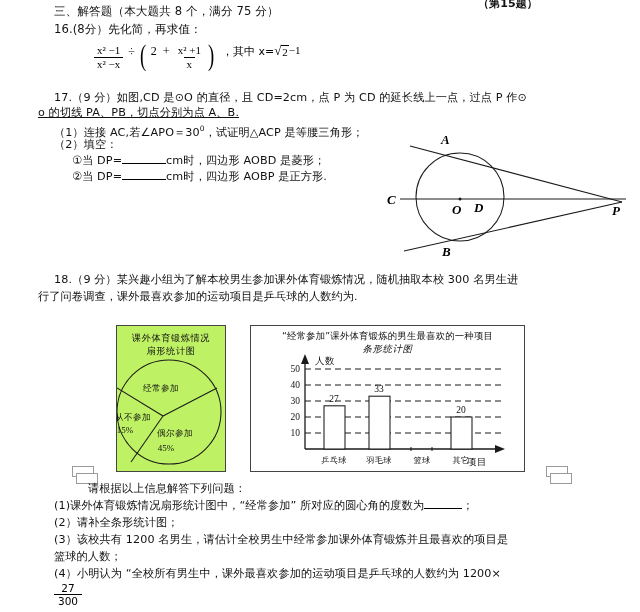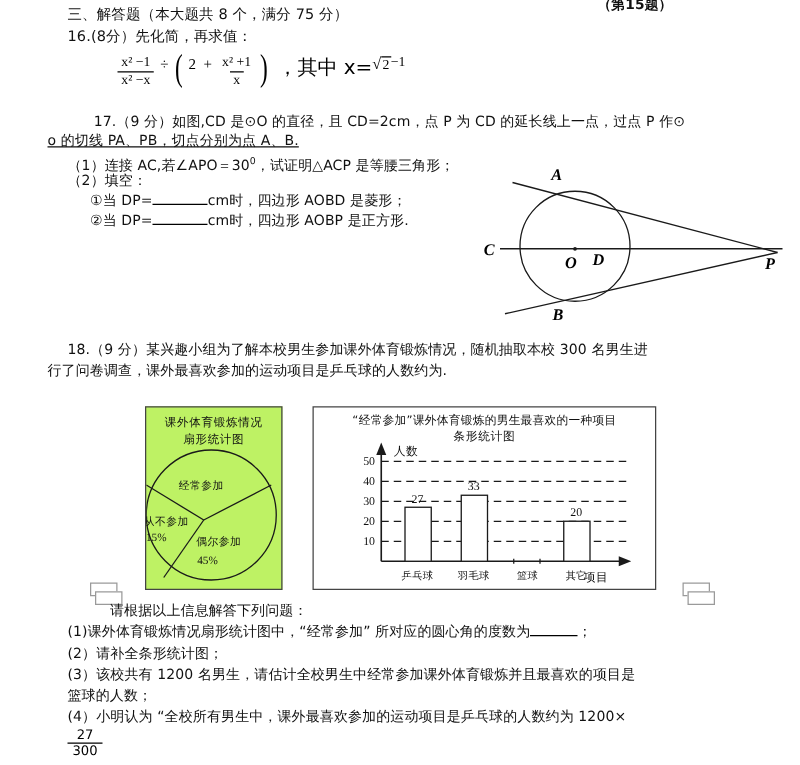--- a/index.html
+++ b/index.html
@@ -78,21 +78,21 @@
   .radical { font-size: 13px; line-height: 1; }
   .radicand {
     border-top: 1px solid #000;
     padding: 0 1px;
     margin-top: 1px;
     font-size: 11px;
     line-height: 1.1;
   }
 
   
-  #q17-l1 { left: 54px; top: 90px; margin-left: 21px; }
+  #q17-l1 { left: 54px; top: 90px; }
   #q17-l2 { left: 38px; top: 105px; text-decoration: underline; }
   #q17-l3 { left: 54px; top: 121px; }
   #q17-l4 { left: 54px; top: 137px; }
   #q17-l5 { left: 72px; top: 153px; }
   #q17-l6 { left: 72px; top: 169px; }
   .blank-ul { border-bottom: 1px solid #000; display: inline-block; width: 44px; }
   sup.deg { font-size: 7.5px; vertical-align: super; }
 
   
   #geo {
@@ -140,21 +140,21 @@
     text-align: center;
     font-family: "DejaVu Sans", sans-serif;
     font-size: 9.2px;
     letter-spacing: 0.6px;
     white-space: nowrap;
     color: #111;
   }
   #pie-t1 { top: 6px; }
   #pie-t2 { top: 19px; }
   #bar-t1 { top: 4px; font-size: 9.4px; letter-spacing: 0.2px; }
-  #bar-t2 { top: 17px; font-size: 9.4px; letter-spacing: 0.6px; }
+  #bar-t2 { top: 17px; font-size: 9.4px; letter-spacing: 0.6px; font-style: italic; }
 
   #pie-svg { position: absolute; left: 0px; top: 32px; }
   .pie-lbl {
     font-family: "DejaVu Sans", sans-serif;
     font-size: 8.6px;
     fill: #111;
     letter-spacing: 0.4px;
   }
   .pie-pct {
     font-family: "Liberation Serif", serif;
@@ -238,21 +238,21 @@
     </span>
     <span class="op">÷</span>
     <span class="paren">(</span>
     <span class="op">2</span>
     <span class="op">+</span>
     <span class="frac">
       <span class="num">x² +1</span>
       <span class="den">x</span>
     </span>
     <span class="paren">)</span>
-    <span class="cn" style="margin-left:6px;font-size:16px;">，其中 x=</span>
+    <span class="cn" style="margin-left:6px;font-size:11px;">，其中 x=</span>
     <span class="sqrt-wrap">
       <span class="radical">√</span>
       <span class="radicand">2</span>
     </span>
     <span style="font-size:11px;">−1</span>
   </div>
 
   <div class="txt cn" id="q17-l1">17.（9 分）如图,CD 是⊙O 的直径，且 CD=2cm，点 P 为 CD 的延长线上一点，过点 P 作⊙</div>
   <div class="txt cn" id="q17-l2">o 的切线 PA、PB，切点分别为点 A、B.</div>
   <div class="txt cn" id="q17-l3">

